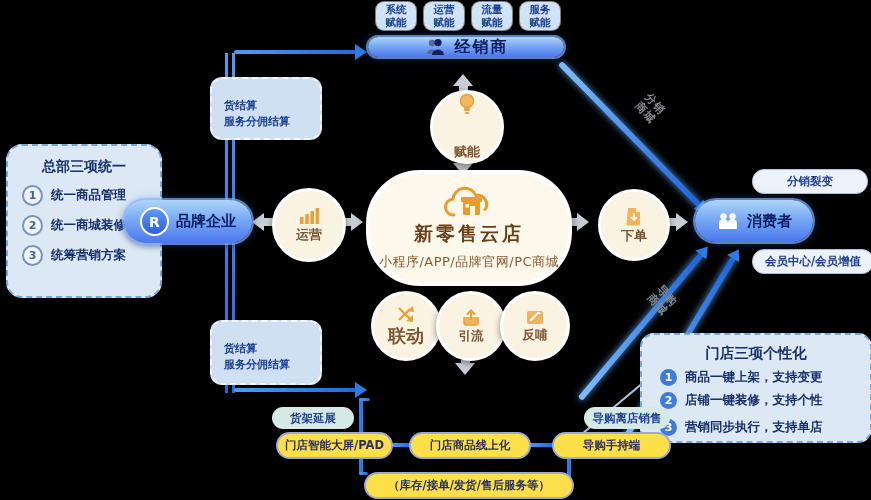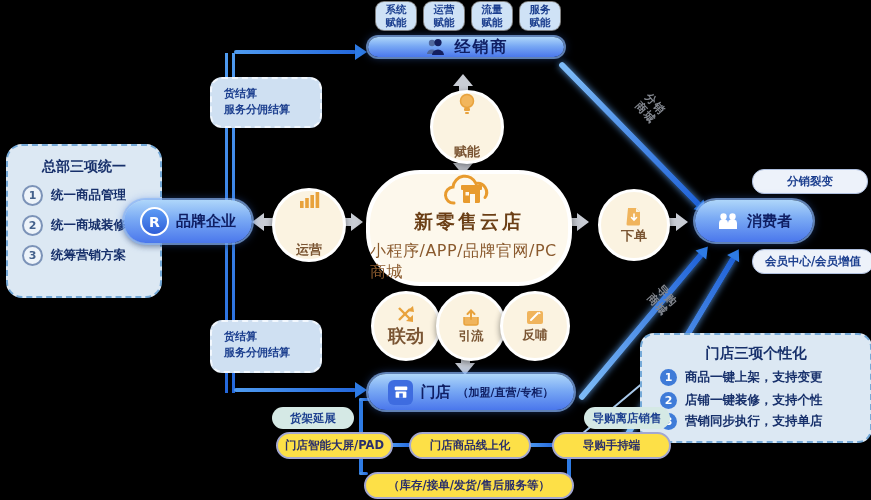--- a/index.html
+++ b/index.html
@@ -12,21 +12,21 @@
     box-shadow:0 0 0 2px rgba(140,185,250,.65),0 0 10px rgba(60,120,235,.55),0 3px 6px rgba(0,0,0,.4);}
   
   .ccircle{position:absolute;border-radius:50%;background:#fbf3e1;border:3px solid #fff;
     box-shadow:0 2px 6px rgba(0,0,0,.45);display:flex;flex-direction:column;align-items:center;
     justify-content:center;gap:1px;color:#7a5533;font-weight:bold;z-index:4;}
   
   .cloudnode{position:absolute;left:366px;top:170px;width:198px;height:108px;border-radius:54px;
     background:#fdf8ec;border:4px solid #fff;box-shadow:0 3px 10px rgba(0,0,0,.5);
     display:flex;flex-direction:column;align-items:center;justify-content:center;z-index:3;}
   .cloud-title{font-size:19px;font-weight:bold;color:#6b3f16;letter-spacing:3px;margin-top:2px;}
-  .cloud-sub{font-size:16px;color:#8a5a2e;margin-top:6px;letter-spacing:.5px;}
+  .cloud-sub{font-size:13px;color:#8a5a2e;margin-top:6px;letter-spacing:.5px;}
   
   .dbox{position:absolute;background:#dce8f3;border:2px dashed #74a9d8;border-radius:16px;
     color:#17306b;z-index:2;}
   .dbox .btitle{text-align:center;font-weight:bold;font-size:14px;margin:12px 0 4px 0;}
   .brow{display:flex;align-items:center;gap:8px;margin:9px 0 0 14px;font-size:12.5px;font-weight:bold;}
   .numring{flex:none;width:17px;height:17px;border-radius:50%;border:2px solid #7c93b8;color:#44618c;
     display:flex;align-items:center;justify-content:center;font-size:11px;background:#eef4fa;}
   .numball{flex:none;width:17px;height:17px;border-radius:50%;background:#3f7bd8;color:#fff;
     display:flex;align-items:center;justify-content:center;font-size:11px;}
   
@@ -35,21 +35,21 @@
     text-align:center;z-index:3;box-shadow:0 0 0 1px rgba(255,255,255,.5);}
   .whitetag{position:absolute;background:#edf2fa;border:1px solid #aebedd;border-radius:12px;
     color:#1c3f8f;font-weight:bold;font-size:11.5px;display:flex;align-items:center;
     justify-content:center;z-index:3;}
   .tealtag{position:absolute;background:#d5e9e5;border-radius:12px;color:#1c3f8f;font-weight:bold;
     font-size:11.5px;display:flex;align-items:center;justify-content:center;z-index:4;}
   .lavtag{position:absolute;background:#fde047;border:2px solid #a3a7d0;border-radius:14px;
     color:#2a2f6a;font-weight:bold;font-size:11.5px;display:flex;align-items:center;
     justify-content:center;z-index:3;}
   .setbox{position:absolute;background:#cfe0f2;border:2px dashed #f2f7fd;border-radius:12px;
-    color:#1c3f8f;font-size:11px;font-weight:bold;line-height:16px;padding:7px 0 0 12px;z-index:2;}
+    color:#1c3f8f;font-size:11px;font-weight:bold;line-height:16px;padding:19px 0 0 12px;z-index:2;}
   
   .vline{position:absolute;width:3px;background:linear-gradient(180deg,#4f9bf0,#2468dc);z-index:1;}
   .bline{position:absolute;height:4px;background:linear-gradient(90deg,#4f9bf0,#2468dc);
     border-radius:2px;z-index:1;}
   .bvline{position:absolute;width:4px;background:#2e7be4;border-radius:2px;z-index:1;}
   .btri-r{position:absolute;width:0;height:0;border-top:8px solid transparent;
     border-bottom:8px solid transparent;border-left:12px solid #2e7be4;z-index:1;}
   .gstem{position:absolute;background:#c9cdd5;z-index:2;}
   .gtri{position:absolute;width:0;height:0;z-index:2;}
   .gtri.up{border-left:10px solid transparent;border-right:10px solid transparent;border-bottom:12px solid #c9cdd5;}
@@ -159,21 +159,21 @@
         <rect x="20" y="15" width="17" height="15" rx="1.5" fill="#e89b2e"></rect>
         <rect x="18" y="12" width="21" height="5" rx="1" fill="#e89b2e"></rect>
         <rect x="27" y="21" width="5" height="9" fill="#fdf8ec"></rect>
         <rect x="22.5" y="19" width="3.5" height="3.5" fill="#fdf8ec"></rect>
       </svg>
     </span>
     <div class="cloud-title">新零售云店</div>
     <div class="cloud-sub">小程序/APP/品牌官网/PC商城</div>
   </div>
 
-  <div class="ccircle" style="left:272px;top:188px;width:68px;height:68px;font-size:13px;justify-content:space-between;">
+  <div class="ccircle" style="left:272px;top:188px;width:68px;height:68px;font-size:13px;">
     <span style="display:flex;">
       <svg width="22" height="18" viewBox="0 0 22 18">
           <rect x="2" y="10" width="3.6" height="7" fill="#e8a23c"></rect>
           <rect x="7.2" y="7" width="3.6" height="10" fill="#e8a23c"></rect>
           <rect x="12.4" y="4" width="3.6" height="13" fill="#e8a23c"></rect>
           <rect x="17.6" y="1" width="3.6" height="16" fill="#e8a23c"></rect>
         </svg>
     </span>
     <span>运营</span>
   </div>
@@ -261,43 +261,32 @@
           <circle cx="16.5" cy="4.5" r="3.2" fill="#fff"></circle>
           <path d="M12 17 V11 a4.5 4 0 0 1 9 0 V17 Z" fill="#fff"></path>
         </svg>
     </span>
     <span>消费者</span>
   </div>
   <div class="whitetag" style="left:752px;top:249px;width:120px;height:23px;">
     <span>会员中心/会员增值</span>
   </div>
 
-  <div class="bigpill" style="left:368px;top:374px;width:206px;height:36px;z-index:4;">
-    <span class="storebadge">
-      <svg width="18" height="18" viewBox="0 0 20 20">
-          <rect x="3" y="4" width="14" height="4" rx="1" fill="#fff"></rect>
-          <rect x="4" y="9.5" width="12" height="7" rx="1" fill="#fff"></rect>
-          <rect x="8" y="11.5" width="4" height="5" fill="#3e6ce0"></rect>
-        </svg>
-    </span>
-    <span style="font-size:15px;">门店</span>
-    <span class="store-sub">（加盟/直营/专柜）</span>
-  </div>
 
   <div class="dbox" style="left:640px;top:333px;width:228px;height:106px;border-radius:14px;">
     <div class="btitle" style="font-size:14.5px;margin-top:9px;">门店三项个性化</div>
     <div class="brow" style="margin-left:18px;margin-top:6px;">
       <span class="numball">1</span>
       <span>商品一键上架，支持变更</span>
     </div>
     <div class="brow" style="margin-left:18px;margin-top:6px;">
       <span class="numball">2</span>
       <span>店铺一键装修，支持个性</span>
     </div>
-    <div class="brow" style="margin-left:18px;margin-top:4px;">
+    <div class="brow" style="margin-left:18px;margin-top:10px;">
       <span class="numball">3</span>
       <span>营销同步执行，支持单店</span>
     </div>
   </div>
 
   <div class="tealtag" style="left:272px;top:407px;width:82px;height:22px;">
     <span>货架延展</span>
   </div>
   <div class="lavtag" style="left:276px;top:432px;width:113px;height:23px;">
     <span>门店智能大屏/PAD</span>

